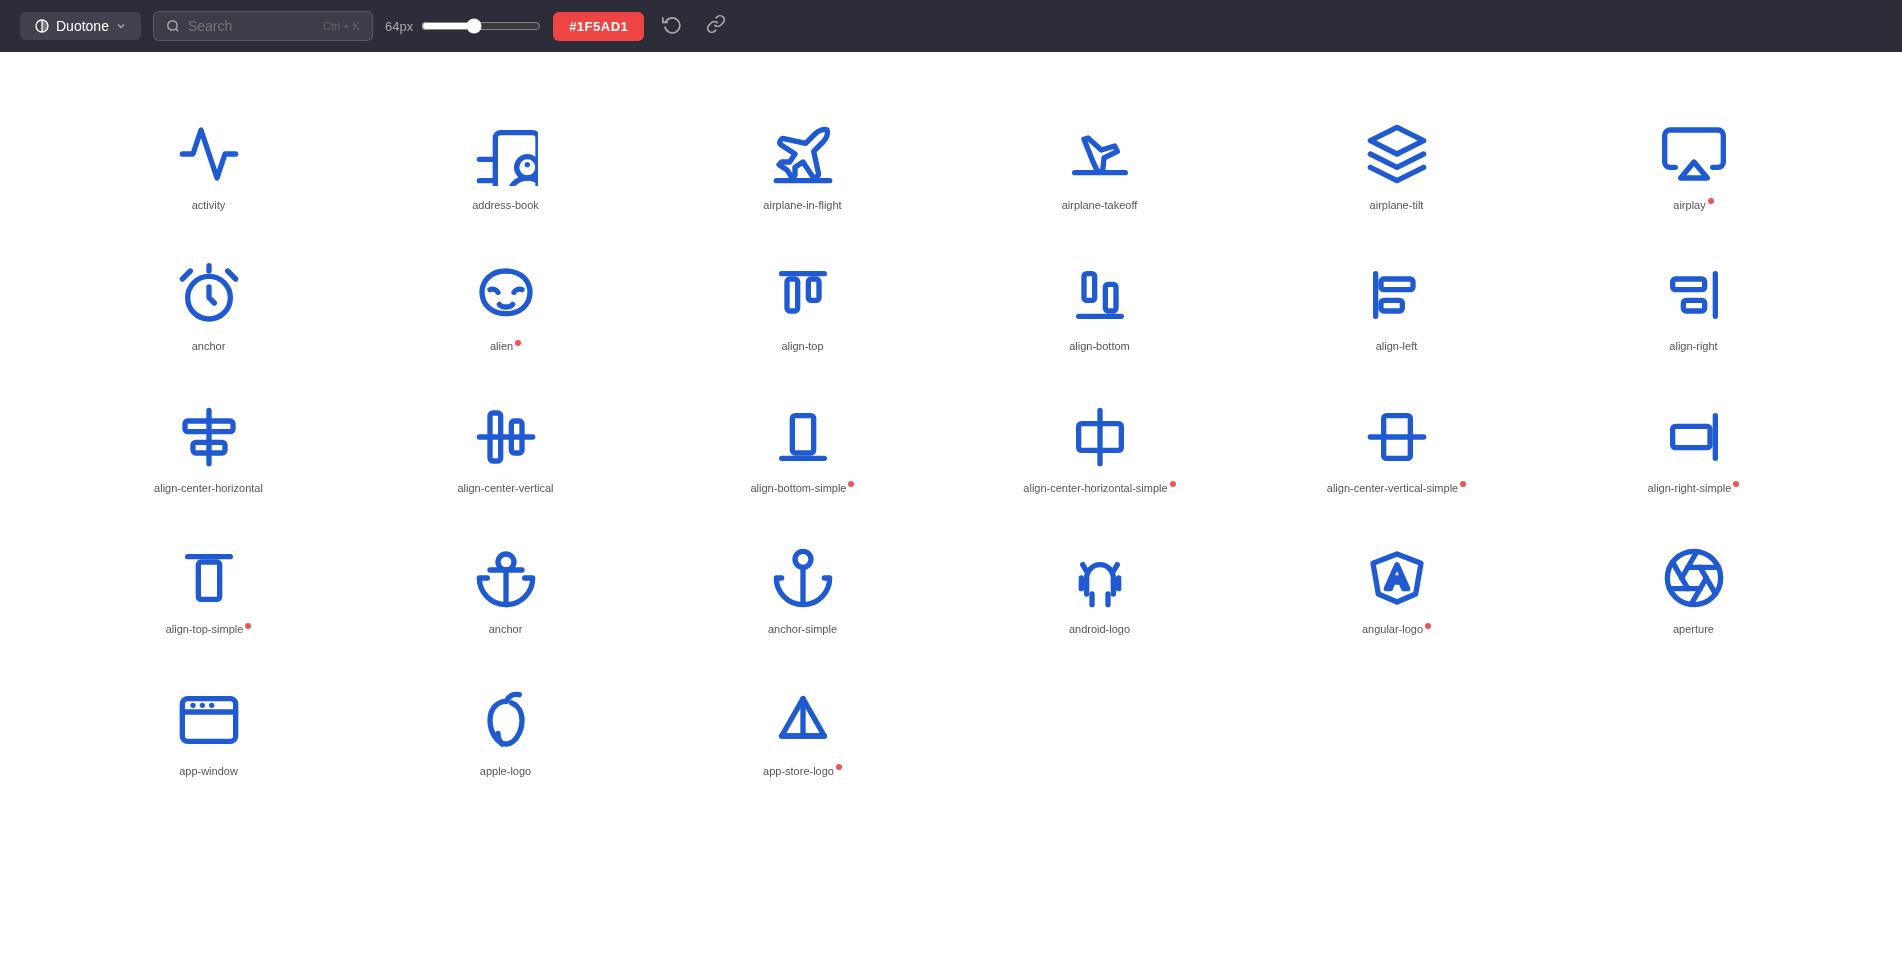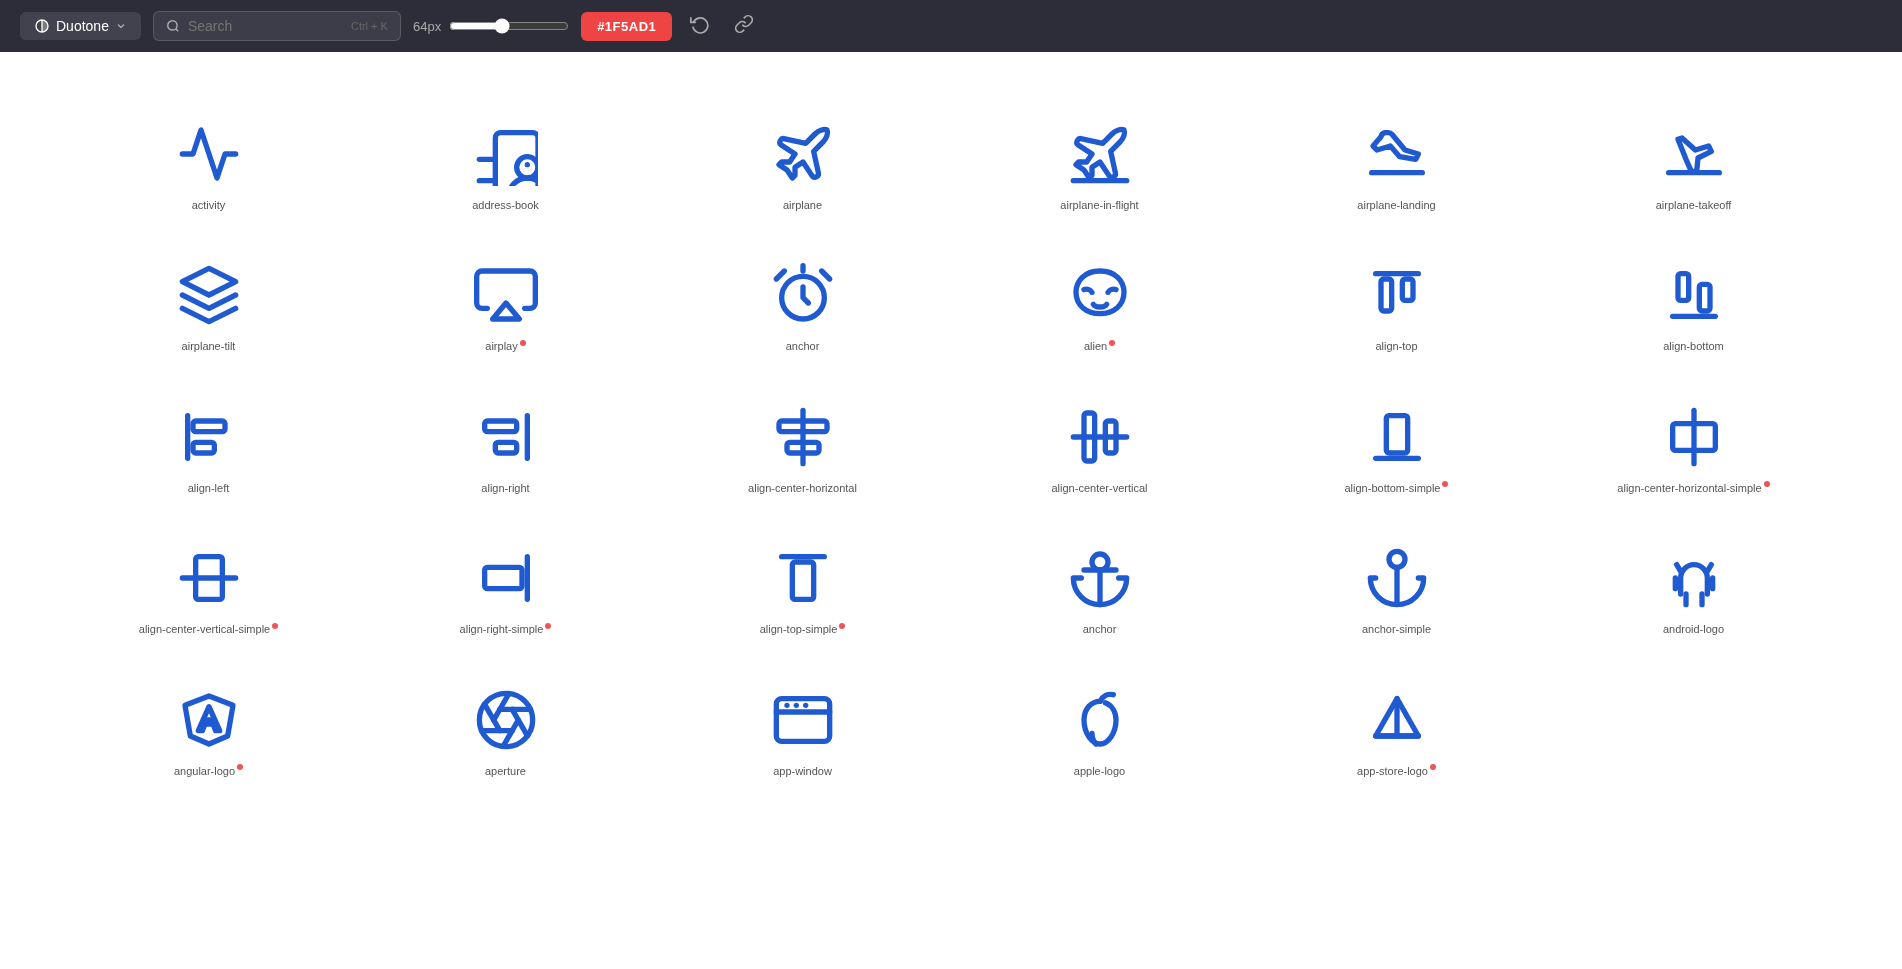--- a/index.html
+++ b/index.html
@@ -29,21 +29,21 @@
     }
 
     .search-bar {
       background: rgba(255,255,255,0.08);
       border: 1px solid rgba(255,255,255,0.15);
       border-radius: 6px;
       display: flex;
       align-items: center;
       gap: 8px;
       padding: 6px 12px;
-      width: 248px;
+      width: 220px;
     }
 
     .search-bar input {
       background: transparent;
       border: none;
       outline: none;
       color: #aaa;
       font-size: 14px;
       width: 120px;
     }
@@ -216,41 +216,24 @@
           <circle cx="20" cy="17" r="4"></circle>
           <path d="M13 28c0-3.87 3.13-7 7-7s7 3.13 7 7"></path>
     </svg>
     <div class="icon-label">
       address-book
     </div>
   </div>
       <div class="icon-cell">
     <svg class="icon-svg" viewBox="0 0 24 24" xmlns="http://www.w3.org/2000/svg">
       <path d="M17.8 19.2L16 11l3.5-3.5C21 6 21.5 4 21 3c-1-.5-3 0-4.5 1.5L13 8 4.8 6.2c-.5-.1-.9.1-1.1.5l-.3.5c-.2.5-.1 1 .3 1.3L9 12l-2 3H4l-1 1 3 2 2 3 1-1v-3l3-2 3.5 5.3c.3.4.8.5 1.3.3l.5-.2c.4-.3.6-.7.5-1.2z"></path>
-    </svg>
-    <div class="icon-label">
-      airplane
-    </div>
-  </div>
-      <div class="icon-cell">
-    <svg class="icon-svg" viewBox="0 0 24 24" xmlns="http://www.w3.org/2000/svg">
-      <path d="M17.8 19.2L16 11l3.5-3.5C21 6 21.5 4 21 3c-1-.5-3 0-4.5 1.5L13 8 4.8 6.2c-.5-.1-.9.1-1.1.5l-.3.5c-.2.5-.1 1 .3 1.3L9 12l-2 3H4l-1 1 3 2 2 3 1-1v-3l3-2 3.5 5.3c.3.4.8.5 1.3.3l.5-.2c.4-.3.6-.7.5-1.2z"></path>
           <line x1="2" y1="22" x2="22" y2="22"></line>
     </svg>
     <div class="icon-label">
       airplane-in-flight
-    </div>
-  </div>
-      <div class="icon-cell">
-    <svg class="icon-svg" viewBox="0 0 24 24" xmlns="http://www.w3.org/2000/svg">
-      <path d="M2.5 19h19"></path>
-          <path d="M8.686 4a2 2 0 0 1 1.504.686L15 10.5l5 1.5-1 2-6-1-3.5-4-5 1.5L3 9l3-3.5A2 2 0 0 1 7.5 4h1.186z"></path>
-    </svg>
-    <div class="icon-label">
-      airplane-landing
     </div>
   </div>
       <div class="icon-cell">
     <svg class="icon-svg" viewBox="0 0 24 24" xmlns="http://www.w3.org/2000/svg">
       <path d="M2.5 19h19"></path>
           <path d="M9 14l-3-7.5L7.5 6l5 4.5 5-1.5 1 2-5 2.5-.5 5H11l-2-4.5z"></path>
     </svg>
     <div class="icon-label">
       airplane-takeoff
     </div>

